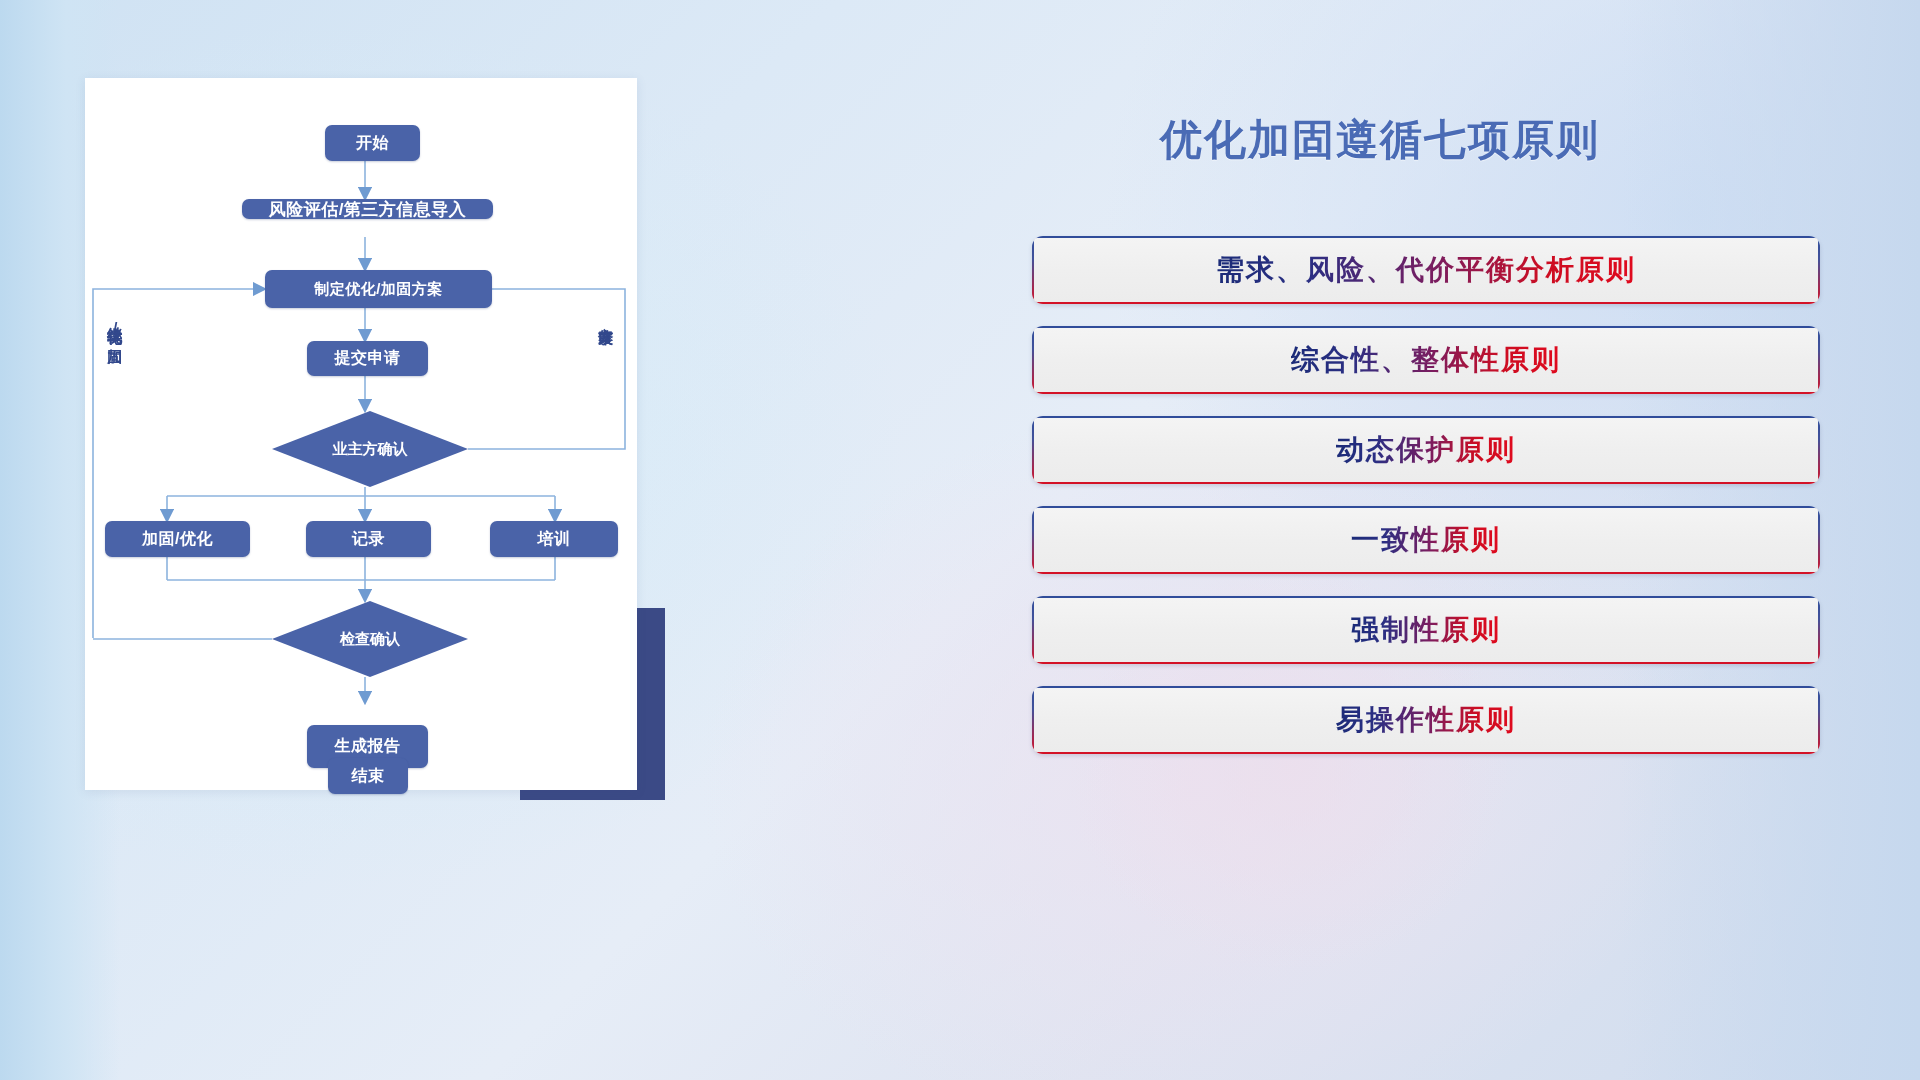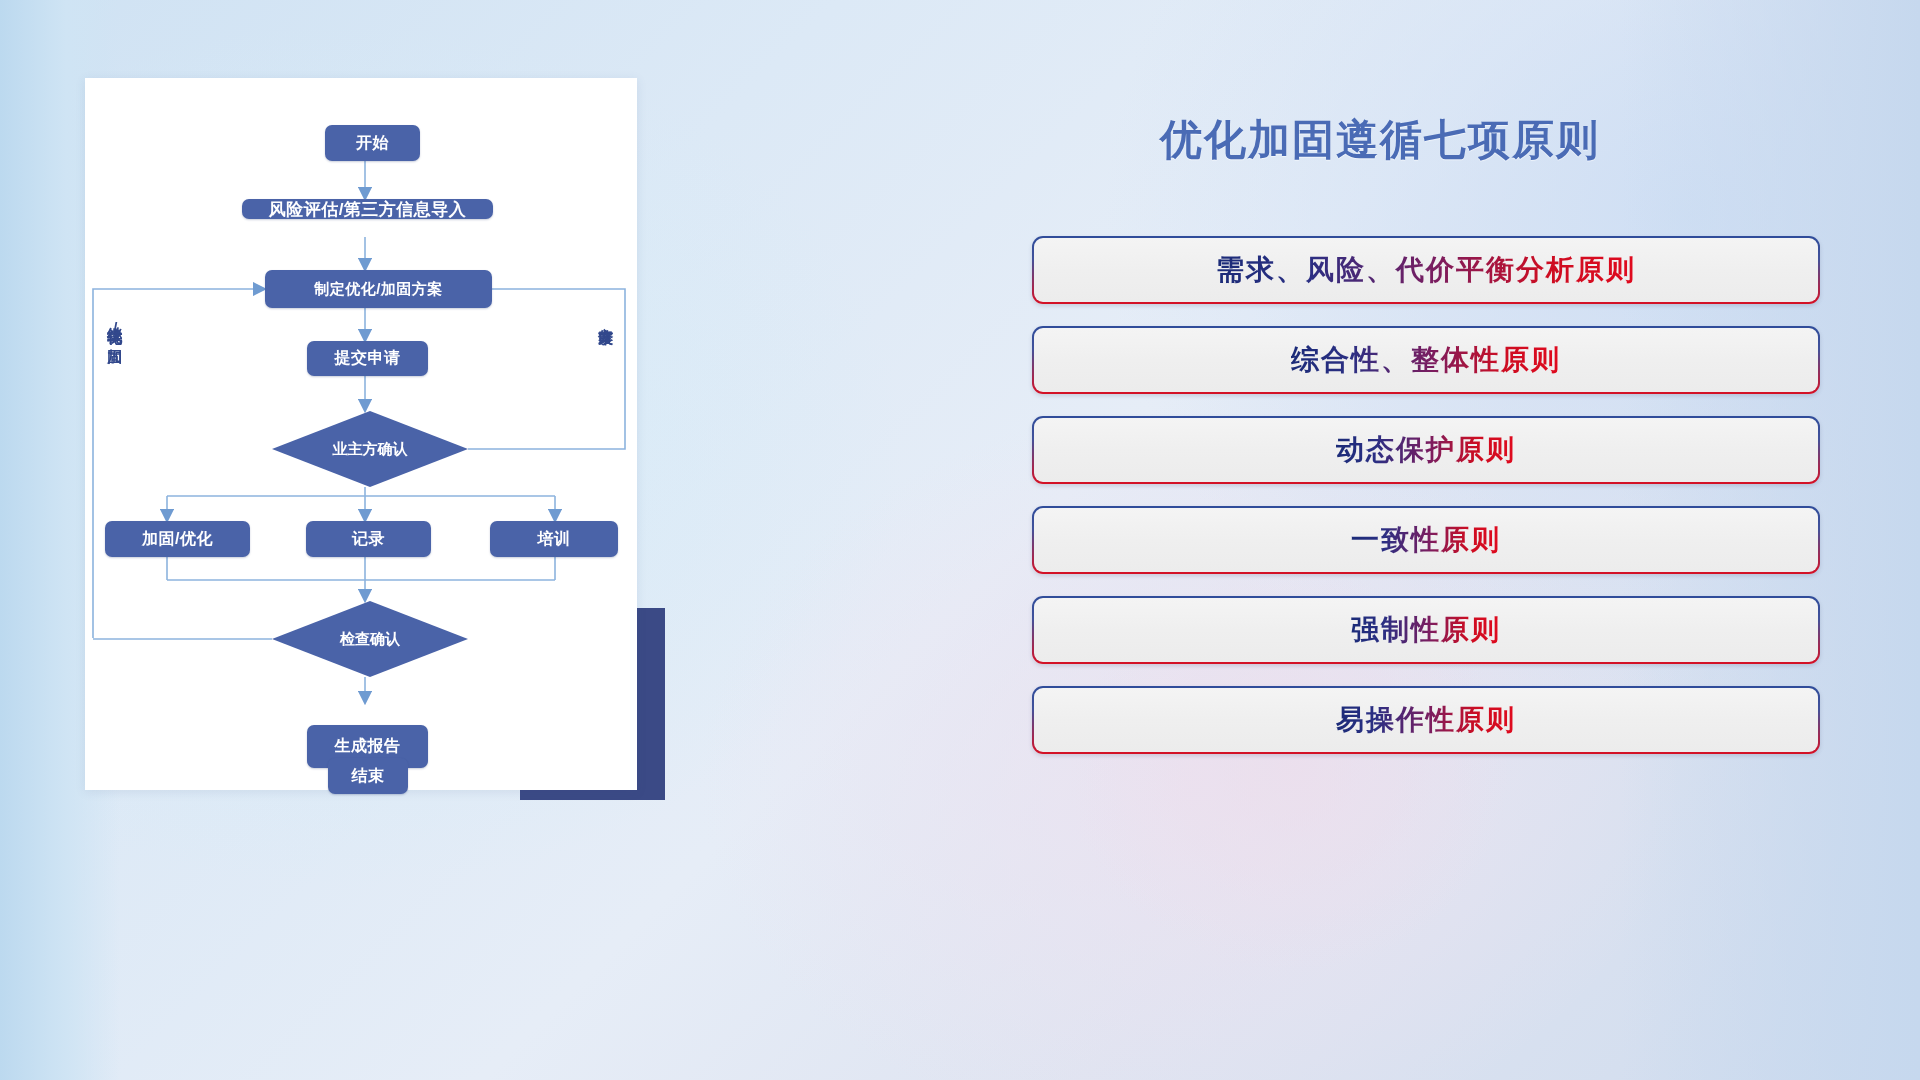--- a/index.html
+++ b/index.html
@@ -92,21 +92,21 @@
     position:relative;
     height:68px;
     margin-bottom:22px;
     border-radius:11px;
     padding:2px;
     background:linear-gradient(180deg,#2f4c9a 0%,#41519a 34%,#9b2a55 72%,#d61024 100%);
     box-shadow:0 2px 4px rgba(60,70,110,0.18);
   }
   .pill-inner{
     width:100%; height:100%;
-    border-radius:9px;
+    border-radius:3px;
     background:linear-gradient(180deg,#f4f4f4 0%,#efefef 50%,#ececec 100%);
     display:flex; align-items:center; justify-content:center;
   }
   .pill-text{
     font-size:28px;
     font-weight:bold;
     letter-spacing:2px;
     background:linear-gradient(90deg,#1b2b78 0%,#2b2f83 22%,#7a1d60 52%,#cc0d22 78%,#e00a1e 100%);
     -webkit-background-clip:text;
     background-clip:text;

